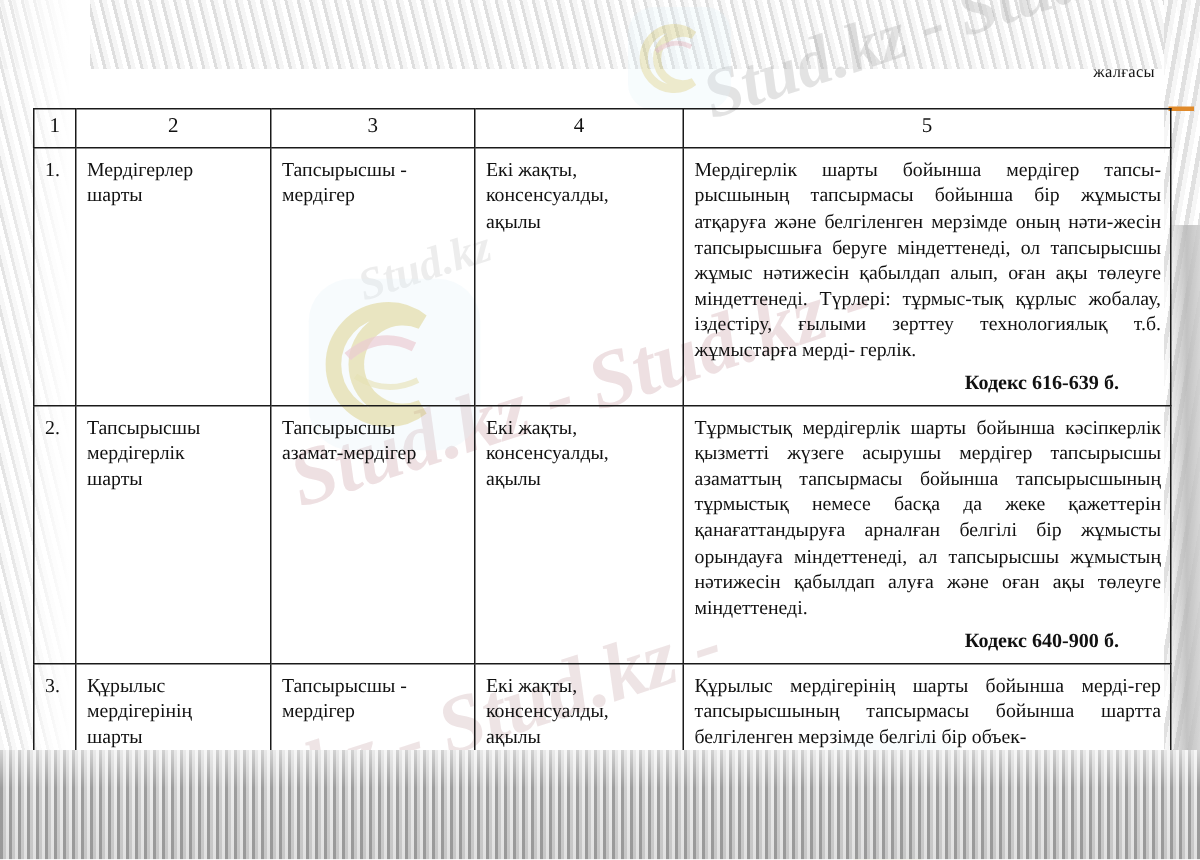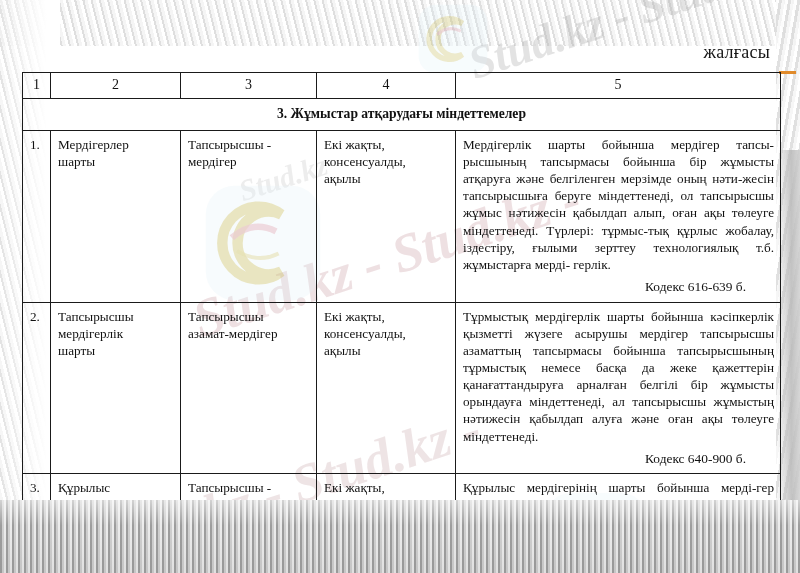--- a/index.html
+++ b/index.html
@@ -165,21 +165,21 @@
     height: 116px;
     opacity: .45;
     pointer-events: none;
   }
 
   
   .cont-label {
     position: absolute;
     right: 30px;
     top: 42px;
-    font-size: 18px;
+    font-size: 11px;
     color: #151515;
     letter-spacing: .2px;
   }
 
   
   .tbl-wrap {
     position: absolute;
     left: 22px;
     top: 72px;
     width: 758px;
@@ -229,21 +229,21 @@
     text-justify: inter-word;
     hyphens: manual;
   }
   td.desc p {
     margin: 0;
     text-align: justify;
   }
   .codex {
     display: block;
     text-align: right;
-    font-weight: normal;
+    font-weight: bold;
     margin-top: 5px;
     padding-right: 28px;
     font-size: 13.4px;
   }
   .cell-text { white-space: pre-line; margin-top: 24px; }
 
   
   tr.r1 td { height: 150px; }
   tr.r2 td { height: 144px; }
   tr.r3 td { height: 62px; }
@@ -299,23 +299,20 @@
       </colgroup>
       <tbody>
         <tr class="colnums">
           <td>1</td>
           <td>2</td>
           <td>3</td>
           <td>4</td>
           <td>5</td>
         </tr>
 
-        <tr class="section">
-          <td colspan="5">3. Жұмыстар атқарудағы міндеттемелер</td>
-        </tr>
 
         <tr class="r1">
           <td class="num">1.</td>
           <td><span class="cell-text">Мердігерлер
 шарты</span></td>
           <td><span class="cell-text">Тапсырысшы -
 мердігер</span></td>
           <td><span class="cell-text">Екі жақты,
 консенсуалды,
 ақылы</span></td>

